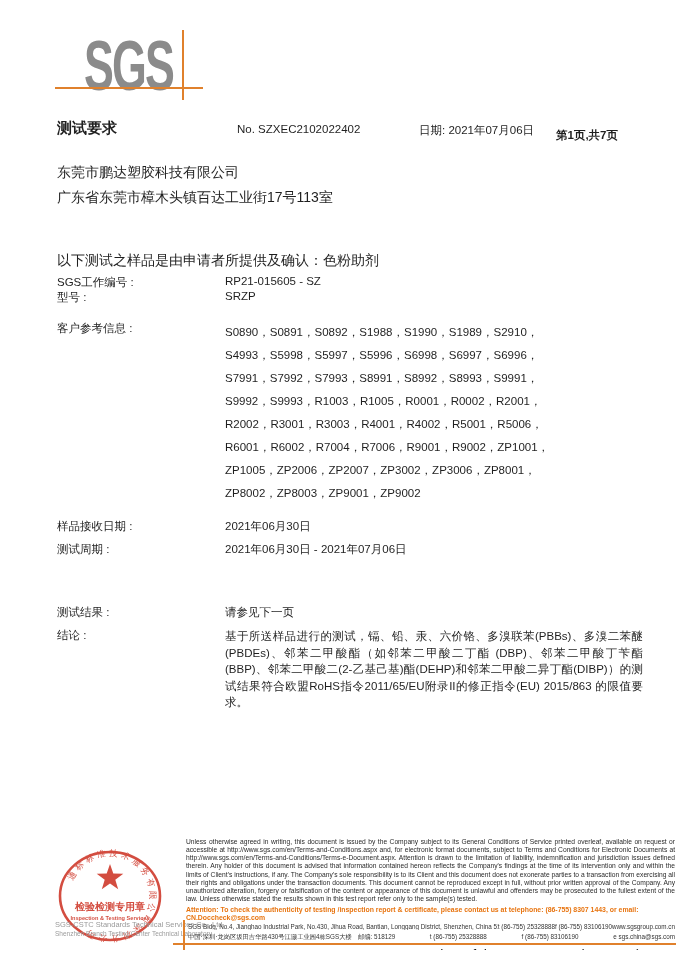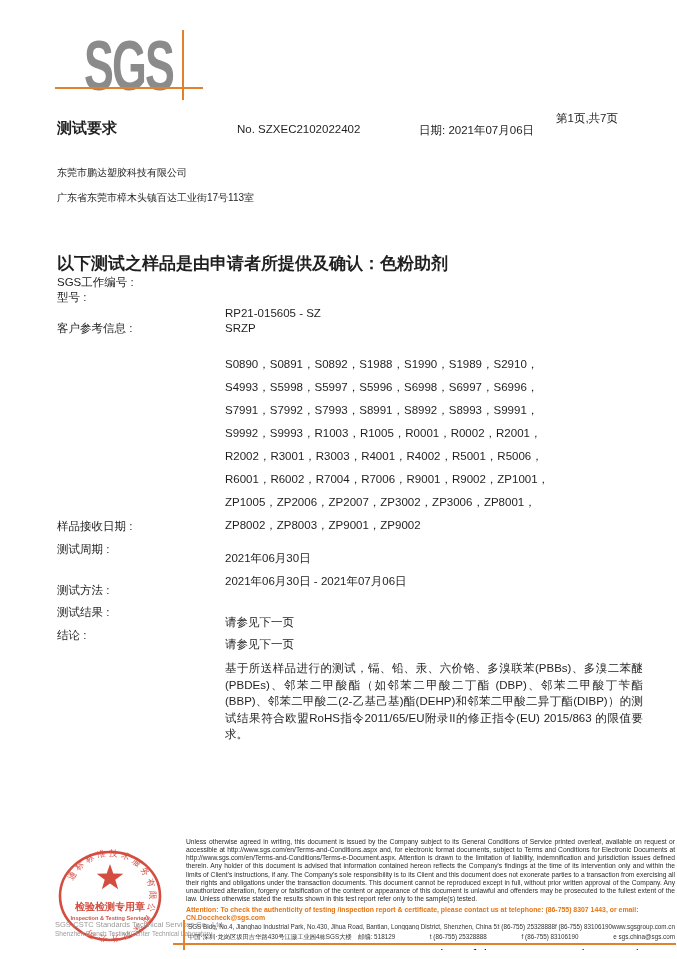--- a/index.html
+++ b/index.html
@@ -10,28 +10,28 @@
   .logo-text{position:absolute;left:84px;top:40px;height:52px;line-height:52px;
     font-size:70px;font-weight:800;color:#8b8b8b;letter-spacing:-3px;
     transform:scale(0.64,1);transform-origin:left center;}
   .logo-hline{position:absolute;left:55px;top:87px;width:148px;height:2px;background:#e0812c;}
   .logo-vline{position:absolute;left:182px;top:30px;width:2px;height:70px;background:#e0812c;}
 
   
   .report-title{position:absolute;left:57px;top:119px;font-size:15px;font-weight:700;}
   .report-no{position:absolute;left:237px;top:123px;font-size:11.5px;font-weight:500;}
   .report-date{position:absolute;left:419px;top:123px;font-size:11.5px;font-weight:500;}
-  .report-pages{position:absolute;left:556px;top:111px;font-size:11.5px;font-weight:400;}
+  .report-pages{position:absolute;left:556px;top:128px;font-size:11.5px;font-weight:700;}
 
-  .company{position:absolute;left:57px;top:160px;font-size:10px;line-height:25px;}
-  .intro{position:absolute;left:57px;top:252px;font-size:17px;font-weight:bold;}
+  .company{position:absolute;left:57px;top:160px;font-size:14px;line-height:25px;}
+  .intro{position:absolute;left:57px;top:252px;font-size:14px;}
 
   .row{position:absolute;left:57px;font-size:11.5px;}
   .lbl{display:inline-block;width:168px;vertical-align:top;}
-  .val{display:inline-block;vertical-align:top;margin-top:32px;}
+  .val{display:inline-block;vertical-align:top;}
   .ref-lines div{line-height:23px;}
   .conclusion-val{width:418px;line-height:16.5px;text-align:justify;}
 
   
   .stamp{position:absolute;left:54px;top:849px;opacity:0.9;}
   .stamp text{fill:#cf3a2c;}
   .footer-co{position:absolute;left:55px;top:920px;font-size:7.5px;color:#9a9a9a;line-height:9px;}
   .footer-co .l2{font-size:6.5px;}
   .disclaimer{position:absolute;left:186px;top:838px;width:489px;font-size:6.7px;
     line-height:8.15px;text-align:justify;color:#2a2a2a;}
@@ -90,23 +90,20 @@
 
   <div class="row" style="top:519px">
     <span class="lbl">样品接收日期 :</span><span class="val">2021年06月30日</span>
   </div>
 
   <div class="row" style="top:542px">
     <span class="lbl">测试周期 :</span><span class="val">2021年06月30日 - 2021年07月06日</span>
   </div>
 
 
-  <div class="row" style="top:583px">
-    <span class="lbl">测试方法 :</span><span class="val">请参见下一页</span>
-  </div>
 
   <div class="row" style="top:605px">
     <span class="lbl">测试结果 :</span><span class="val">请参见下一页</span>
   </div>
 
   <div class="row" style="top:628px">
     <span class="lbl">结论 :</span><span class="val conclusion-val">基于所送样品进行的测试，镉、铅、汞、六价铬、多溴联苯(PBBs)、多溴二苯醚(PBDEs)、邻苯二甲酸酯（如邻苯二甲酸二丁酯 (DBP)、邻苯二甲酸丁苄酯(BBP)、邻苯二甲酸二(2-乙基己基)酯(DEHP)和邻苯二甲酸二异丁酯(DIBP)）的测试结果符合欧盟RoHS指令2011/65/EU附录II的修正指令(EU) 2015/863 的限值要求。</span>
   </div>
 
   <svg class="stamp" width="112" height="96" viewBox="0 0 112 96">

